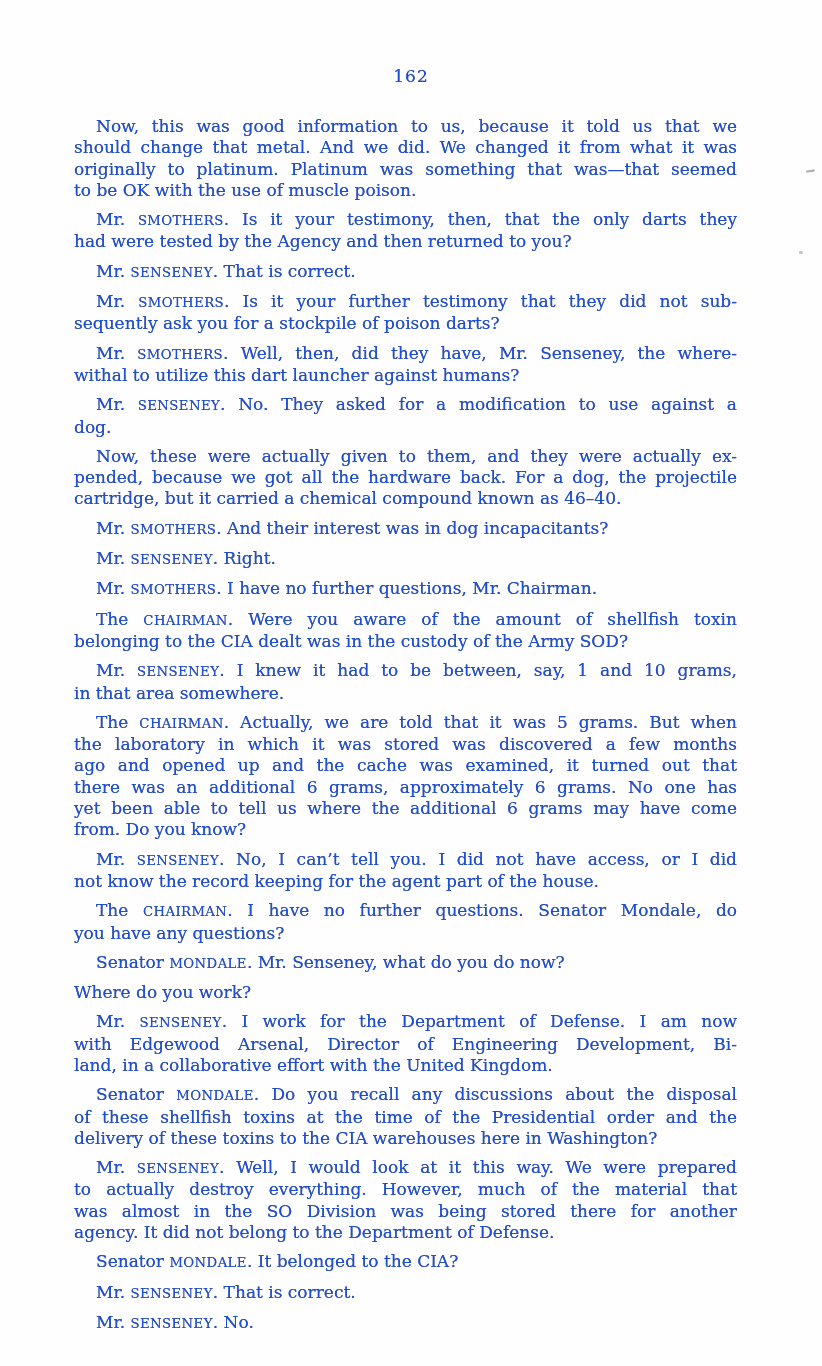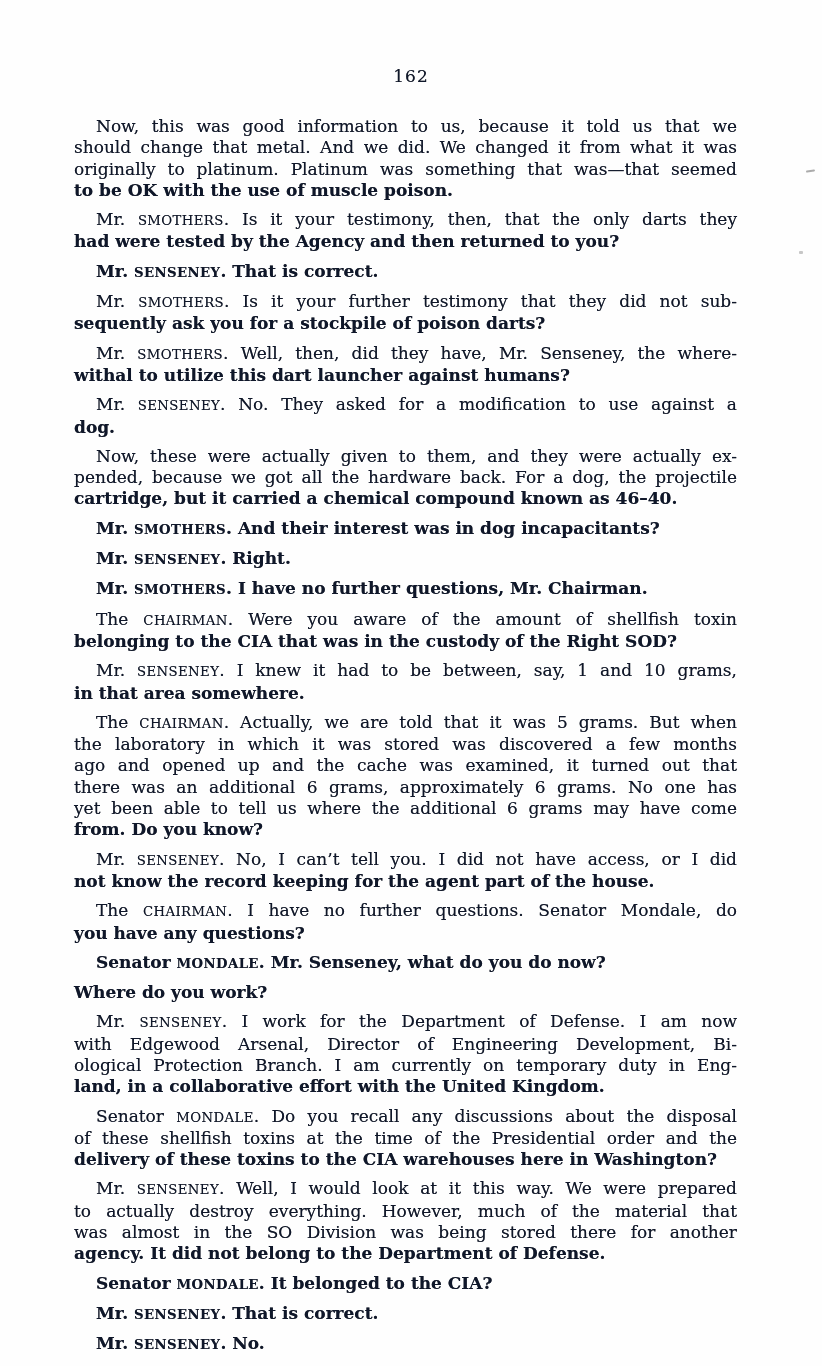--- a/index.html
+++ b/index.html
@@ -8,21 +8,21 @@
     padding: 0;
     background: #e8e8e8;
   }
   .page {
     position: relative;
     width: 822px;
     height: 1366px;
     margin: 0 auto;
     background: #fefefe;
     overflow: hidden;
-    color: #0f172a;
+    color: #1d4ed8;
     font-family: "DejaVu Serif", "Liberation Serif", serif;
   }
   .page-number {
     position: absolute;
     top: 66px;
     left: 0;
     width: 822px;
     text-align: center;
     font-size: 17px;
     letter-spacing: 1px;
@@ -36,21 +36,21 @@
     font-size: 17px;
     line-height: 21.3px;
     text-shadow: 0 0 0.4px rgba(0,0,0,0.55);
   }
   .para { margin: 8px; padding: 0; }
   .line {
     text-align: justify;
     text-align-last: justify;
     white-space: normal;
   }
-  .line.left { text-align-last: left; font-weight: bold; }
+  .line.left { text-align-last: left; }
   .line.indent { text-indent: 22px; }
   .sc {
     font-size: 0.78em;
     letter-spacing: 0.03em;
   }
   .speck {
     position: absolute;
     background: #8f8f8f;
     border-radius: 1px;
   }
@@ -98,21 +98,21 @@
         <div class="line indent left">Mr. <span class="sc">SMOTHERS</span>. And their interest was in dog incapacitants?</div>
       </div>
       <div class="para">
         <div class="line indent left">Mr. <span class="sc">SENSENEY</span>. Right.</div>
       </div>
       <div class="para">
         <div class="line indent left">Mr. <span class="sc">SMOTHERS</span>. I have no further questions, Mr. Chairman.</div>
       </div>
       <div class="para">
         <div class="line indent">The <span class="sc">CHAIRMAN</span>. Were you aware of the amount of shellfish toxin</div>
-        <div class="line left">belonging to the CIA that was in the custody of the Right SOD?</div>
+        <div class="line left">belonging to the CIA dealt was in the custody of the Army SOD?</div>
       </div>
       <div class="para">
         <div class="line indent">Mr. <span class="sc">SENSENEY</span>. I knew it had to be between, say, 1 and 10 grams,</div>
         <div class="line left">in that area somewhere.</div>
       </div>
       <div class="para">
         <div class="line indent">The <span class="sc">CHAIRMAN</span>. Actually, we are told that it was 5 grams. But when</div>
         <div class="line">the laboratory in which it was stored was discovered a few months</div>
         <div class="line">ago and opened up and the cache was examined, it turned out that</div>
         <div class="line">there was an additional 6 grams, approximately 6 grams. No one has</div>
@@ -129,21 +129,20 @@
       </div>
       <div class="para">
         <div class="line indent left">Senator <span class="sc">MONDALE</span>. Mr. Senseney, what do you do now?</div>
       </div>
       <div class="para">
         <div class="line left">Where do you work?</div>
       </div>
       <div class="para">
         <div class="line indent">Mr. <span class="sc">SENSENEY</span>. I work for the Department of Defense. I am now</div>
         <div class="line">with Edgewood Arsenal, Director of Engineering Development, Bi-</div>
-        <div class="line">ological Protection Branch. I am currently on temporary duty in Eng-</div>
         <div class="line left">land, in a collaborative effort with the United Kingdom.</div>
       </div>
       <div class="para">
         <div class="line indent">Senator <span class="sc">MONDALE</span>. Do you recall any discussions about the disposal</div>
         <div class="line">of these shellfish toxins at the time of the Presidential order and the</div>
         <div class="line left">delivery of these toxins to the CIA warehouses here in Washington?</div>
       </div>
       <div class="para">
         <div class="line indent">Mr. <span class="sc">SENSENEY</span>. Well, I would look at it this way. We were prepared</div>
         <div class="line">to actually destroy everything. However, much of the material that</div>

